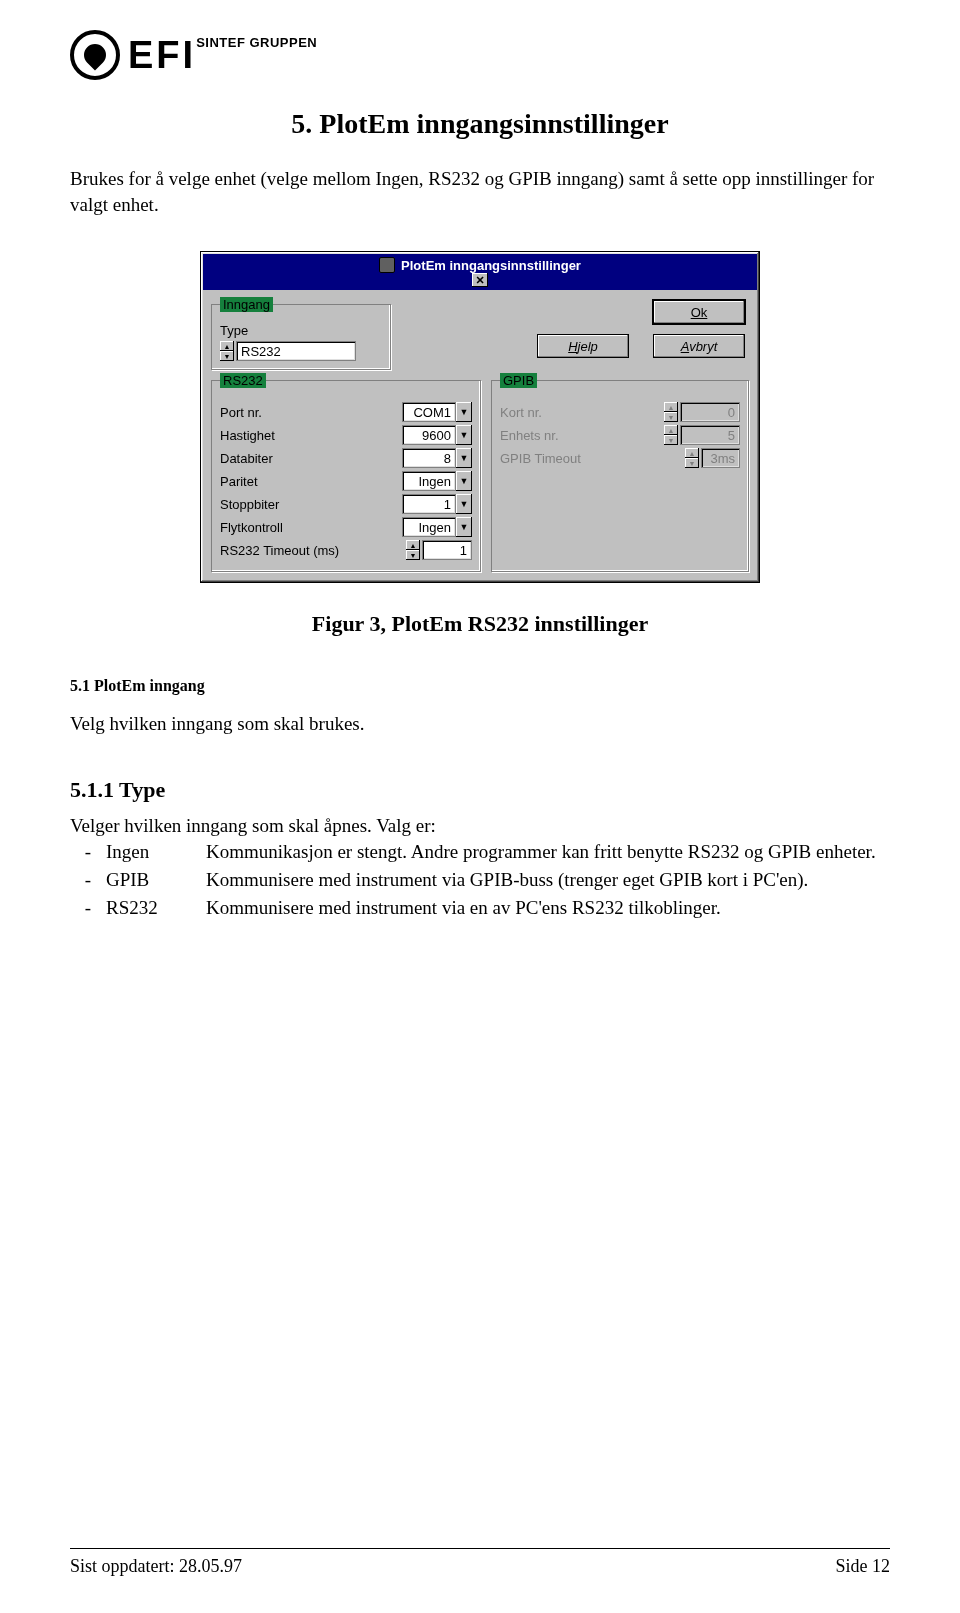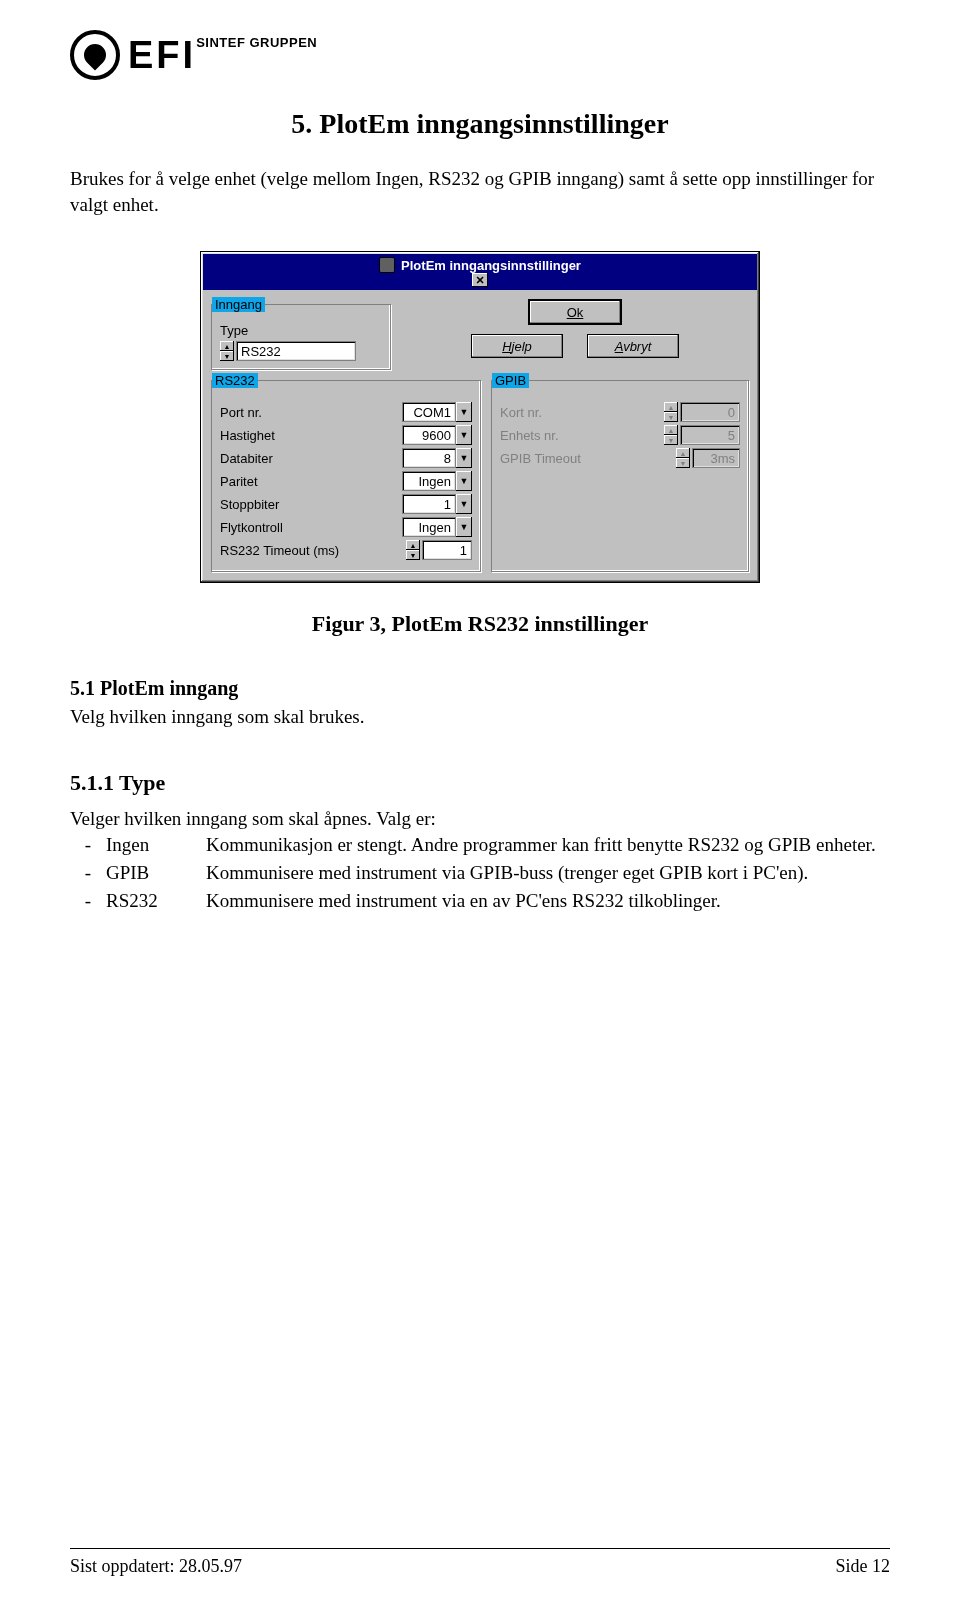--- a/index.html
+++ b/index.html
@@ -46,21 +46,21 @@
     box-shadow: inset -1px -1px 0 #000, inset 1px 1px 0 #fff;
     display:flex; align-items:center; justify-content:center; font-size:11px; font-weight:bold; color:#000;
   }
   .dlg-body { padding: 8px 10px 10px 10px; position: relative; }
   .top-row { display:flex; gap:10px; }
   .groupbox {
     border: 1px solid #808080; box-shadow: inset -1px -1px 0 #fff, 1px 1px 0 #fff;
     padding: 18px 8px 8px 8px; position: relative; margin-top:4px;
   }
   .groupbox .legend {
-    position:absolute; top:-8px; left:0; background:#0ea5e9; padding:0 3px;
+    position:absolute; top:-8px; left:8px; background:#15803d; padding:0 3px;
   }
   .spin-field { display:flex; align-items:center; gap:2px; }
   .spinbtns { display:flex; flex-direction:column; }
   .spinbtn {
     width:14px; height:10px; background:#c0c0c0;
     box-shadow: inset -1px -1px 0 #000, inset 1px 1px 0 #fff;
     display:flex; align-items:center; justify-content:center; font-size:7px; line-height:1;
   }
   .sunken {
     background: white; border: 1px solid #808080;
@@ -81,25 +81,25 @@
   }
   .dd .sunken { width:54px; justify-content:flex-end; }
   .dd .caret {
     width:16px; height:20px; background:#c0c0c0;
     box-shadow: inset -1px -1px 0 #000, inset 1px 1px 0 #fff;
     display:flex; align-items:center; justify-content:center; font-size:9px;
   }
   .row { display:flex; align-items:center; justify-content:space-between; margin:3px 0; }
   .disabled { color:#808080; }
   .disabled .sunken { background:#c0c0c0; color:#808080; }
-  .right-btns { display:flex; flex-direction:column; align-items:center; gap:10px; padding:0 4px; }
+  .right-btns { display:flex; flex-direction:column; align-items:flex-end; gap:10px; padding:0 4px; }
   .btn-row { display:flex; gap:24px;font-style:italic; }
 
   .caption { text-align:center; font-weight:bold; margin: 10px 0 40px 0; font-size:22px;}
-  h2 { font-size:20px; font-weight:bold; margin-bottom:6px; }
+  h2 { font-size:16px; font-weight:bold; margin-bottom:18px; }
   .para2 { margin-bottom: 42px; }
   h3 { font-size:22px; font-weight:bold; margin-bottom:12px; }
   .list-intro { margin-bottom:2px; }
   .dash-list { list-style:none; }
   .dash-list li { display:flex; margin:2px 0; line-height:1.35;}
   .dash-list .dash { width:36px; text-align:center; }
   .dash-list .key { width:100px; }
   .dash-list .desc { flex:1; }
 
   .footer-line {
@@ -265,21 +265,21 @@
                 </div>
           </div>
         </div>
         <div class="row">
               <span>GPIB Timeout</span>
           <div class="spin-field">
             <div class="spinbtns">
                   <div class="spinbtn">▲</div>
                   <div class="spinbtn">▼</div>
                 </div>
-            <div class="sunken num" style="width:48px;">
+            <div class="sunken num" style="width:39px;">
                   <span>3ms</span>
                 </div>
           </div>
         </div>
       </div>
     </div>
 
   </div>
 </div>
 </div>

